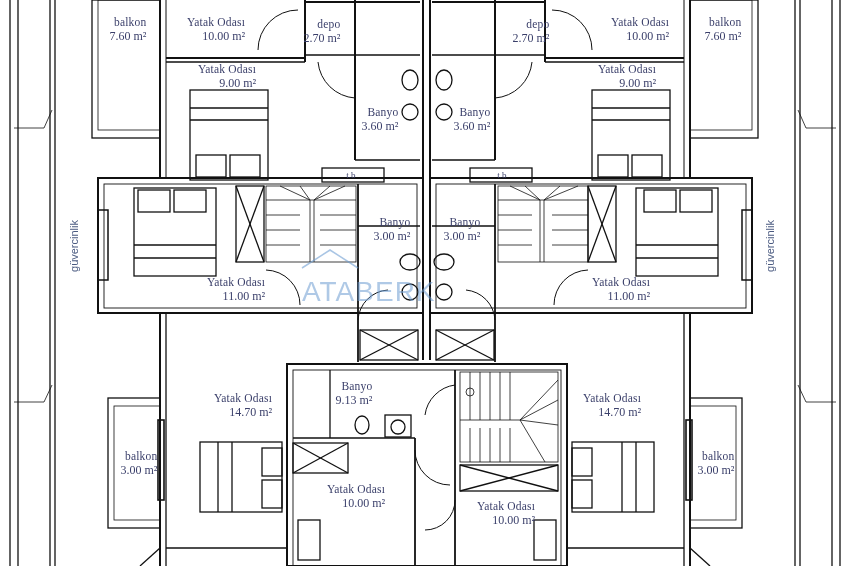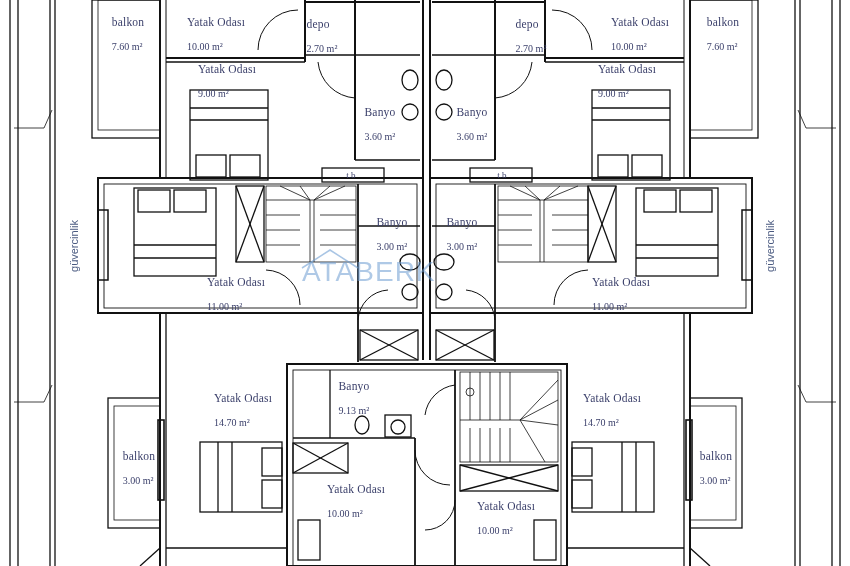--- a/index.html
+++ b/index.html
@@ -1,24 +1,24 @@
 <!DOCTYPE html>
 <html><head>
 <meta charset="utf-8">
 <style>
   html,body{margin:0;padding:0;background:#fff;}
   body{width:850px;height:566px;overflow:hidden;position:relative;font-family:"Liberation Serif",serif;}
   #plan{position:absolute;left:0;top:0;width:850px;height:566px;}
-  .lbl{position:absolute;text-align:left;color:#3a3f6a;line-height:1;white-space:nowrap;transform:translateX(-50%);}
+  .lbl{position:absolute;text-align:right;color:#3a3f6a;line-height:1;white-space:nowrap;transform:translateX(-50%);}
   .lbl .name{font-size:11.5px;letter-spacing:0.2px;}
-  .lbl .area{font-size:10px;display:block;margin-top:13px;}
+  .lbl .area{font-size:12px;display:block;margin-top:1px;}
   .lbl .sub{display:block;font-family:"Liberation Sans",sans-serif;font-size:3.4px;color:#777;line-height:1.35;}
   .tb{position:absolute;font-size:9px;color:#3a3f6a;transform:translateX(-50%);}
   .guv{position:absolute;font-family:"Liberation Sans",sans-serif;font-size:11px;color:#4a5a80;transform:rotate(-90deg);transform-origin:center;white-space:nowrap;}
-  .wm{position:absolute;left:302px;top:256px;font-family:"Liberation Sans",sans-serif;font-size:28px;color:#6f9ed2;opacity:0.55;letter-spacing:1px;}
+  .wm{position:absolute;left:302px;top:276px;font-family:"Liberation Sans",sans-serif;font-size:28px;color:#6f9ed2;opacity:0.55;letter-spacing:1px;}
   .wmhouse{position:absolute;left:300px;top:246px;}
 </style>
 </head>
 <body>
 
 <div id="plan">
 <svg width="850" height="566" viewBox="0 0 850 566" style="position:absolute;left:0;top:0;">
   <g stroke="#111" fill="none" stroke-width="1.3">
 
     <line x1="10" y1="0" x2="10" y2="566"></line>

